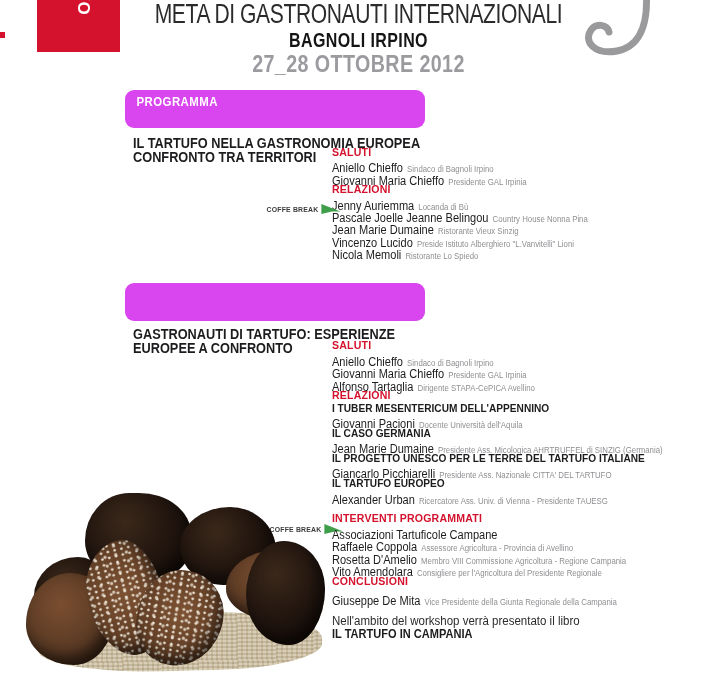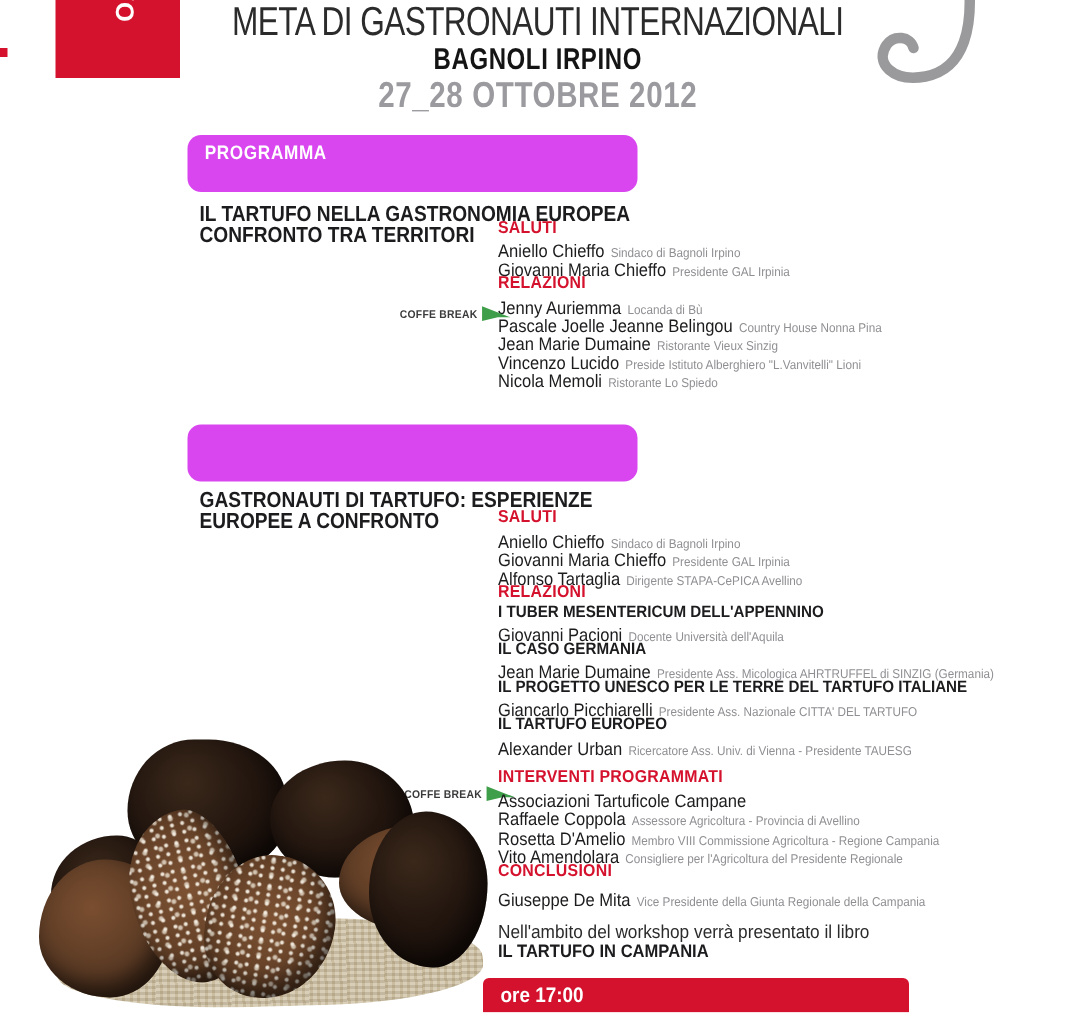--- a/index.html
+++ b/index.html
@@ -159,23 +159,20 @@
     <div class="row"><span class="nm">Vito Amendolara</span> <span class="rl">Consigliere per l'Agricoltura del Presidente Regionale</span></div>
     <div class="row lbl">CONCLUSIONI</div>
     <div class="row" style="margin-top:4px"><span class="nm">Giuseppe De Mita</span> <span class="rl">Vice Presidente della Giunta Regionale della Campania</span></div>
   </div>
 
   <div class="footer-note">
     <div class="n1">Nell'ambito del workshop verrà presentato il libro</div>
     <div class="n2">IL TARTUFO IN CAMPANIA</div>
   </div>
 
-  <div class="red-banner banner-bottom">
-    <span>ore 17:00</span>
-  </div>
 
   <div class="truffles">
     <div class="burlap"></div>
     <div class="blob dark tBackL"></div>
     <div class="blob dark tBackM"></div>
     <div class="blob brown tBrownR"></div>
     <div class="blob dark tRight"></div>
     <div class="blob dark tLeft"></div>
     <div class="blob brown tBrownL"></div>
     <div class="blob cut tCutL"></div>

